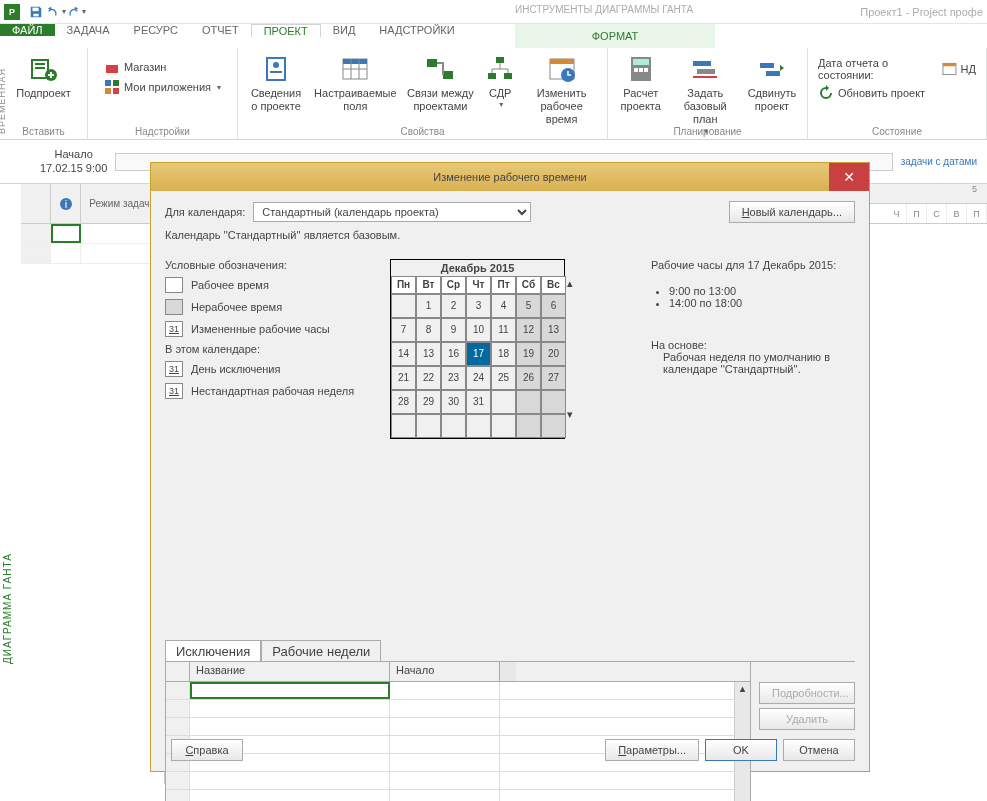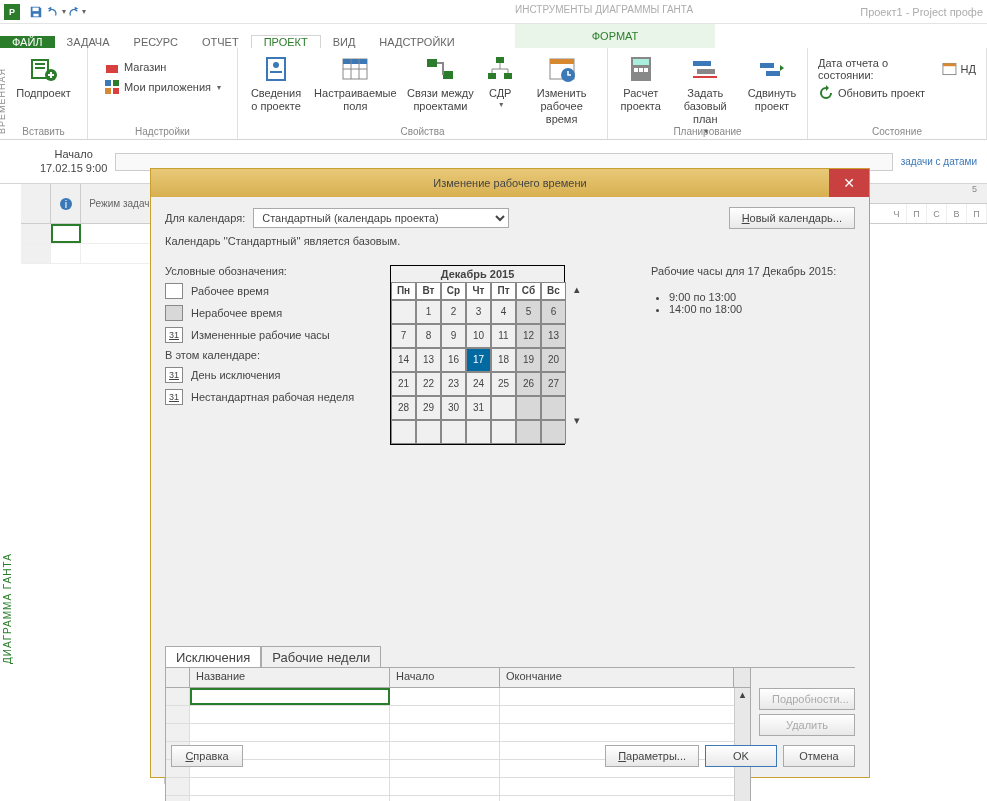--- a/index.html
+++ b/index.html
@@ -6,21 +6,21 @@
 body{background:#fff;width:987px;height:801px;overflow:hidden;position:relative}
 
 .titlebar{height:24px;background:#fff;display:flex;align-items:center;padding:0 4px;border-bottom:1px solid #e4e4e4}
 .app-icon{width:16px;height:16px;background:#2b7d2b;margin-right:6px;display:flex;align-items:center;justify-content:center;color:#fff;font-size:9px;font-weight:bold}
 .qat-btn{width:20px;height:20px;display:flex;align-items:center;justify-content:center;color:#666;cursor:pointer}
 .qat-btn svg{width:14px;height:14px}
 .titlebar-center{flex:1;text-align:center;color:#acacac;font-size:11px}
 .titlebar-right{color:#acacac;font-size:11px}
 .contextual-tab-label{position:absolute;left:515px;top:4px;color:#acacac;font-size:10px}
 
-.tabs{height:24px;display:flex;align-items:flex-end;background:#fff}
+.tabs{height:24px;display:flex;align-items:flex-start;background:#fff}
 .tab{padding:0 12px;display:flex;align-items:center;color:#666;cursor:pointer;font-size:11px;text-transform:uppercase}
 .tab.file{background:#2b7d2b;color:#fff}
 .tab.active{border:1px solid #d4d4d4;border-bottom:none;color:#2b7d2b}
 .ctx-group{background:#e8f5e8;position:absolute;left:515px;top:24px;width:200px;height:24px;display:flex;align-items:center;justify-content:center;color:#2b7d2b;font-size:11px}
 
 .ribbon{height:92px;background:#fff;border-bottom:1px solid #d4d4d4;display:flex}
 .rgroup{border-right:1px solid #e0e0e0;padding:3px 6px;display:flex;flex-direction:column;align-items:center;position:relative}
 .rgroup-label{position:absolute;bottom:2px;left:0;right:0;text-align:center;color:#888;font-size:10px}
 .big-btn{display:flex;flex-direction:column;align-items:center;padding:2px 4px;cursor:pointer;text-align:center;line-height:1.2}
 .big-btn .ico{width:32px;height:32px;margin-bottom:2px}
@@ -39,21 +39,21 @@
 .gantt-label{position:absolute;left:2px;top:480px;transform:rotate(-90deg);transform-origin:left top;color:#2b7d2b;font-size:10px;letter-spacing:1px;white-space:nowrap}
 .left-grid{width:150px;border-right:3px solid #ccc}
 .grid-hdr{height:40px;background:#f0f0f0;border-bottom:1px solid #ccc;display:flex}
 .grid-hdr-cell{border-right:1px solid #ccc;padding:4px;font-size:10px;color:#666;display:flex;align-items:center;justify-content:center;text-align:center}
 .grid-body-row{height:20px;border-bottom:1px solid #eee;display:flex}
 .grid-body-cell{border-right:1px solid #eee}
 .right-grid{flex:1}
 .day-hdr{display:flex;height:20px;border-bottom:1px solid #ccc}
 .day-cell{width:20px;border-right:1px solid #eee;text-align:center;font-size:9px;color:#888;line-height:20px}
 
-.dialog{position:absolute;left:150px;top:168px;width:720px;height:610px;background:#f0f0f0;border:1px solid #c8a030}
+.dialog{position:absolute;left:150px;top:162px;width:720px;height:610px;background:#f0f0f0;border:1px solid #c8a030}
 .dlg-title{height:28px;background:linear-gradient(#e8c878,#d8b050);display:flex;align-items:center;justify-content:center;position:relative;color:#5a4510;font-size:12px}
 .dlg-close{position:absolute;right:0;top:0;width:40px;height:28px;background:#c84040;color:#fff;display:flex;align-items:center;justify-content:center;cursor:pointer;font-size:14px}
 .dlg-body{padding:10px 14px}
 .dlg-row{display:flex;align-items:center;gap:8px;margin-bottom:6px}
 select{height:20px;border:1px solid #aaa;font-size:11px;padding:0 4px;background:#fff}
 .btn{height:22px;padding:0 12px;border:1px solid #aaa;background:linear-gradient(#fff,#e8e8e8);cursor:pointer;font-size:11px}
 .legend{width:215px;float:left}
 .legend-item{display:flex;align-items:center;gap:8px;margin:6px 0;font-size:11px}
 .leg-sw{width:18px;height:16px;border:1px solid #888}
 .leg-sw.work{background:#fff}
@@ -311,21 +311,21 @@
 </div>
 
 <div class="dialog">
   <div class="dlg-title">
     <span>Изменение рабочего времени</span>
     <div class="dlg-close">✕</div>
   </div>
   <div class="dlg-body" style="position:relative;height:calc(100% - 28px)">
     <div class="dlg-row">
       <span>Для календаря:</span>
-      <select style="width:256px"><option>Стандартный (календарь проекта)</option></select>
+      <select style="width:278px"><option>Стандартный (календарь проекта)</option></select>
       <div style="flex:1"></div>
       <button class="btn"><span style="text-decoration:underline">Н</span><span>овый календарь...</span></button>
     </div>
     <div style="margin-bottom:18px">Календарь ''Стандартный'' является базовым.</div>
 
     <div class="legend">
       <div style="margin-bottom:6px">Условные обозначения:</div>
       <div class="legend-item">
           <div class="leg-sw work"></div>
           <span>Рабочее время</span>
@@ -343,21 +343,21 @@
           <div class="leg-sw changed">31</div>
           <span>День исключения</span>
         </div>
       <div class="legend-item">
           <div class="leg-sw changed">31</div>
           <span>Нестандартная рабочая неделя</span>
         </div>
     </div>
 
     <div class="cal-area">
-      <div style="display:flex;gap:9px">
+      <div style="display:flex;gap:2px">
         <div class="calendar">
           <div class="cal-title">Декабрь 2015</div>
           <div class="cal-grid" id="cal-grid">
               <div class="cal-cell hdr">Пн</div>
               <div class="cal-cell hdr">Вт</div>
               <div class="cal-cell hdr">Ср</div>
               <div class="cal-cell hdr">Чт</div>
               <div class="cal-cell hdr">Пт</div>
               <div class="cal-cell hdr">Сб</div>
               <div class="cal-cell hdr">Вс</div>
@@ -411,34 +411,37 @@
         </div>
       </div>
     </div>
 
     <div class="hours-panel">
       <div>Рабочие часы для 17 Декабрь 2015:</div>
       <ul>
         <li>9:00 по 13:00</li>
         <li>14:00 по 18:00</li>
       </ul>
+      <div class="base">
+        <div>На основе:</div>
+        <div style="margin-left:12px">Рабочая неделя по умолчанию в календаре ''Стандартный''.</div>
+      </div>
     </div>
 
     <div style="clear:both"></div>
     <div class="tabs-inner">
       <div class="itab active">Исключения</div>
       <div class="itab">Рабочие недели</div>
     </div>
     <div style="position:relative;display:flex;gap:8px">
       <div class="exc-table" style="flex:1">
         <div class="exc-hdr">
           <div class="exc-hdr-cell" style="width:24px"></div>
           <div class="exc-hdr-cell" style="width:200px">Название</div>
           <div class="exc-hdr-cell" style="width:110px">Начало</div>
-          <div class="exc-hdr-cell" style="flex:1">Окончание</div>
           <div style="width:16px;background:#e8e8e8"></div>
         </div>
         <div class="exc-row sel">
             <div class="exc-row-cell" style="width:24px;background:#f0f0f0"></div>
             <div class="exc-row-cell name" style="width:200px"></div>
             <div class="exc-row-cell" style="width:110px"></div>
             <div class="exc-row-cell" style="flex:1"></div>
           </div>
         <div class="exc-row">
             <div class="exc-row-cell" style="width:24px;background:#f0f0f0"></div>

